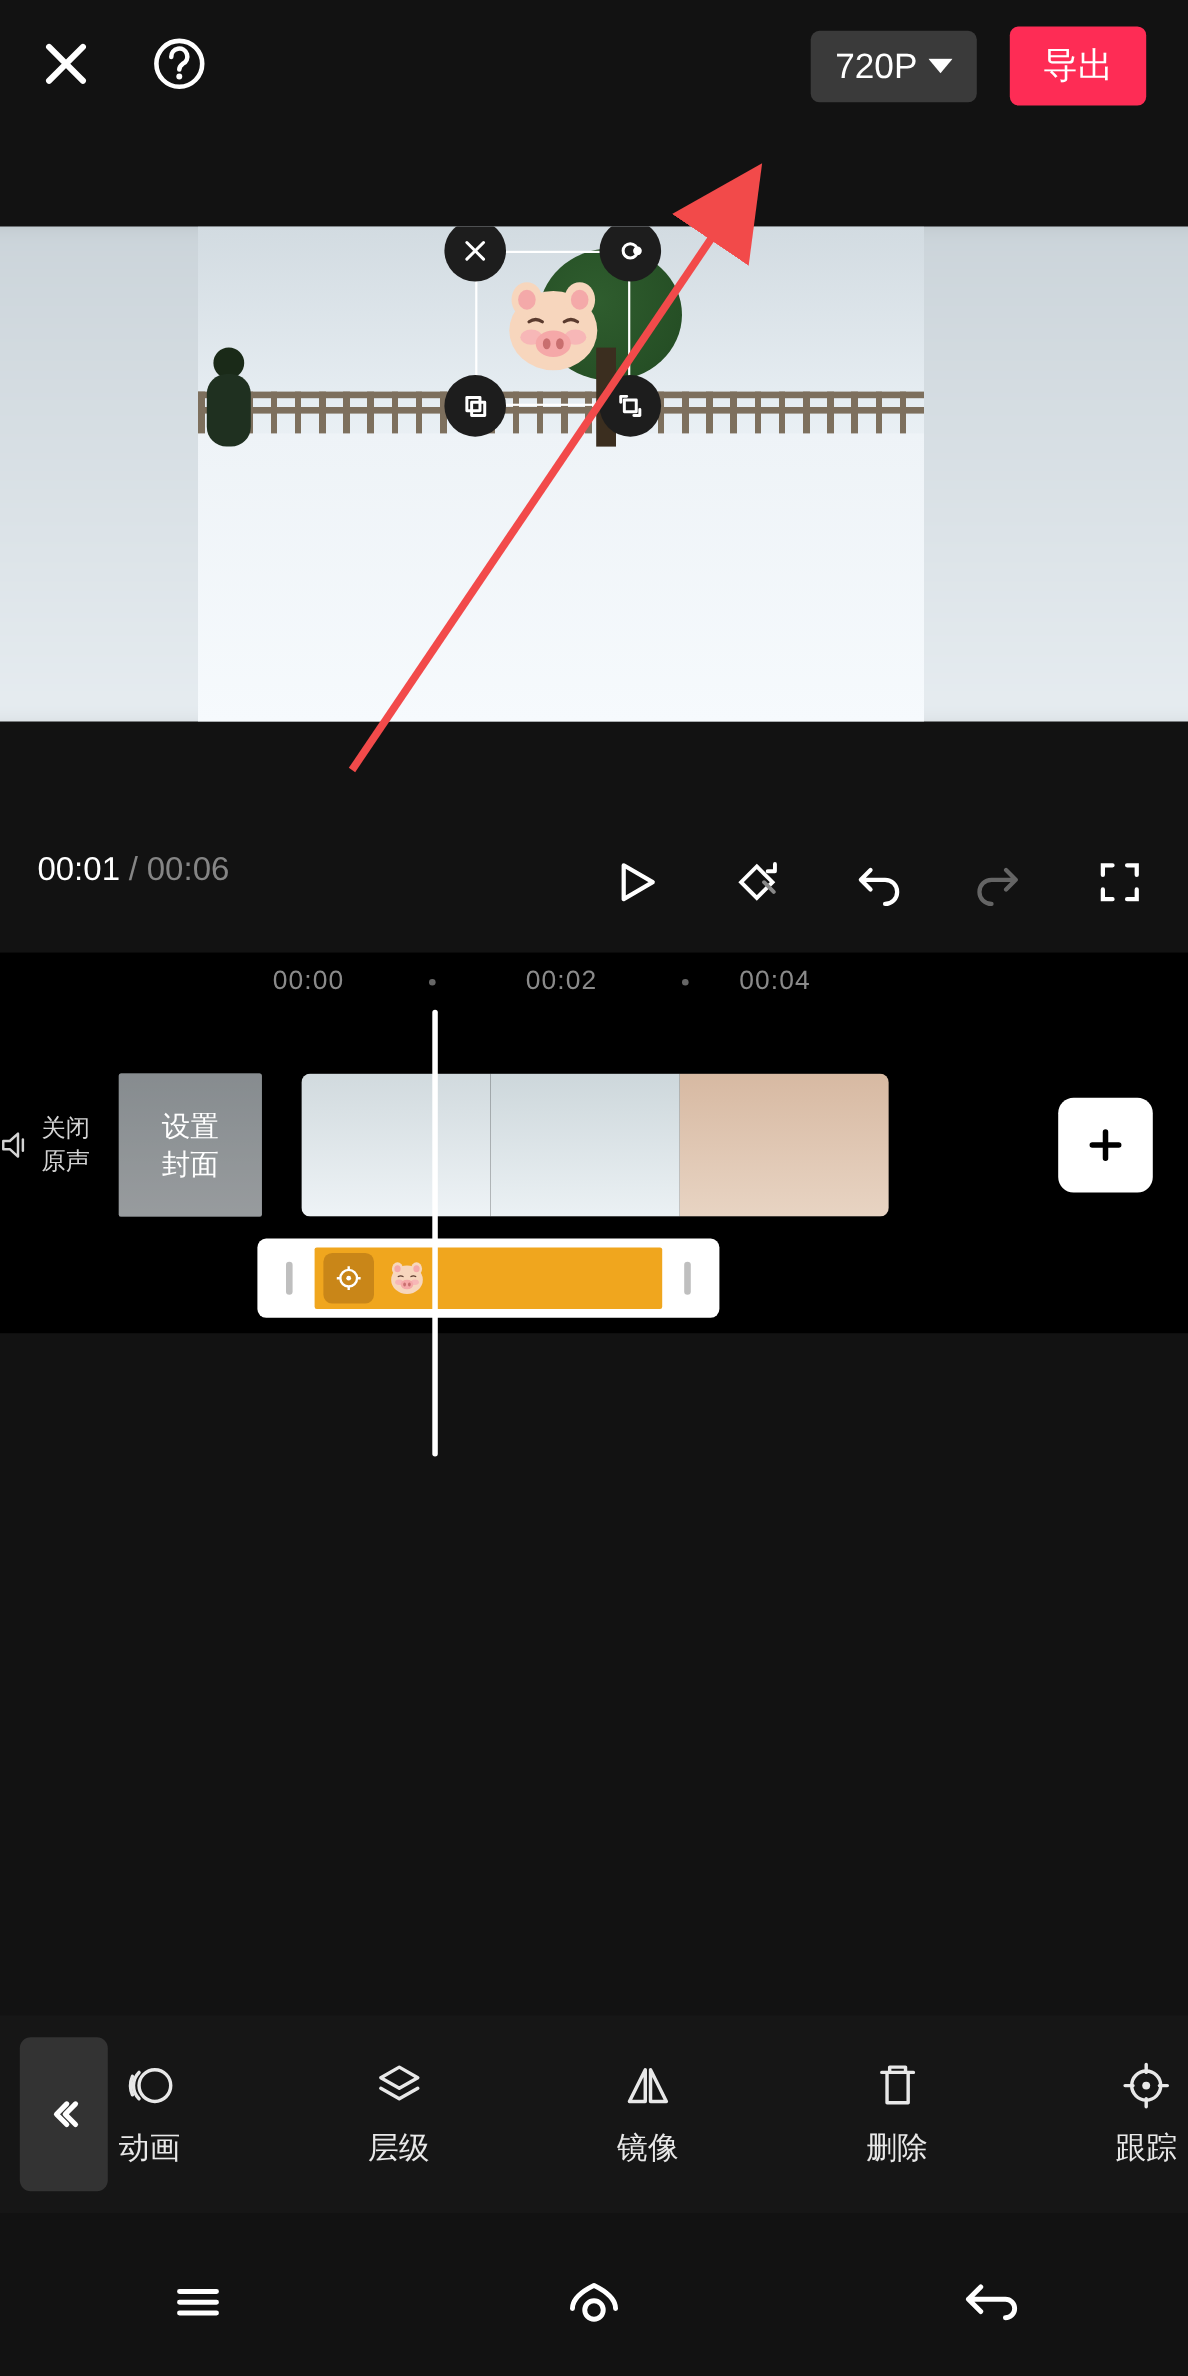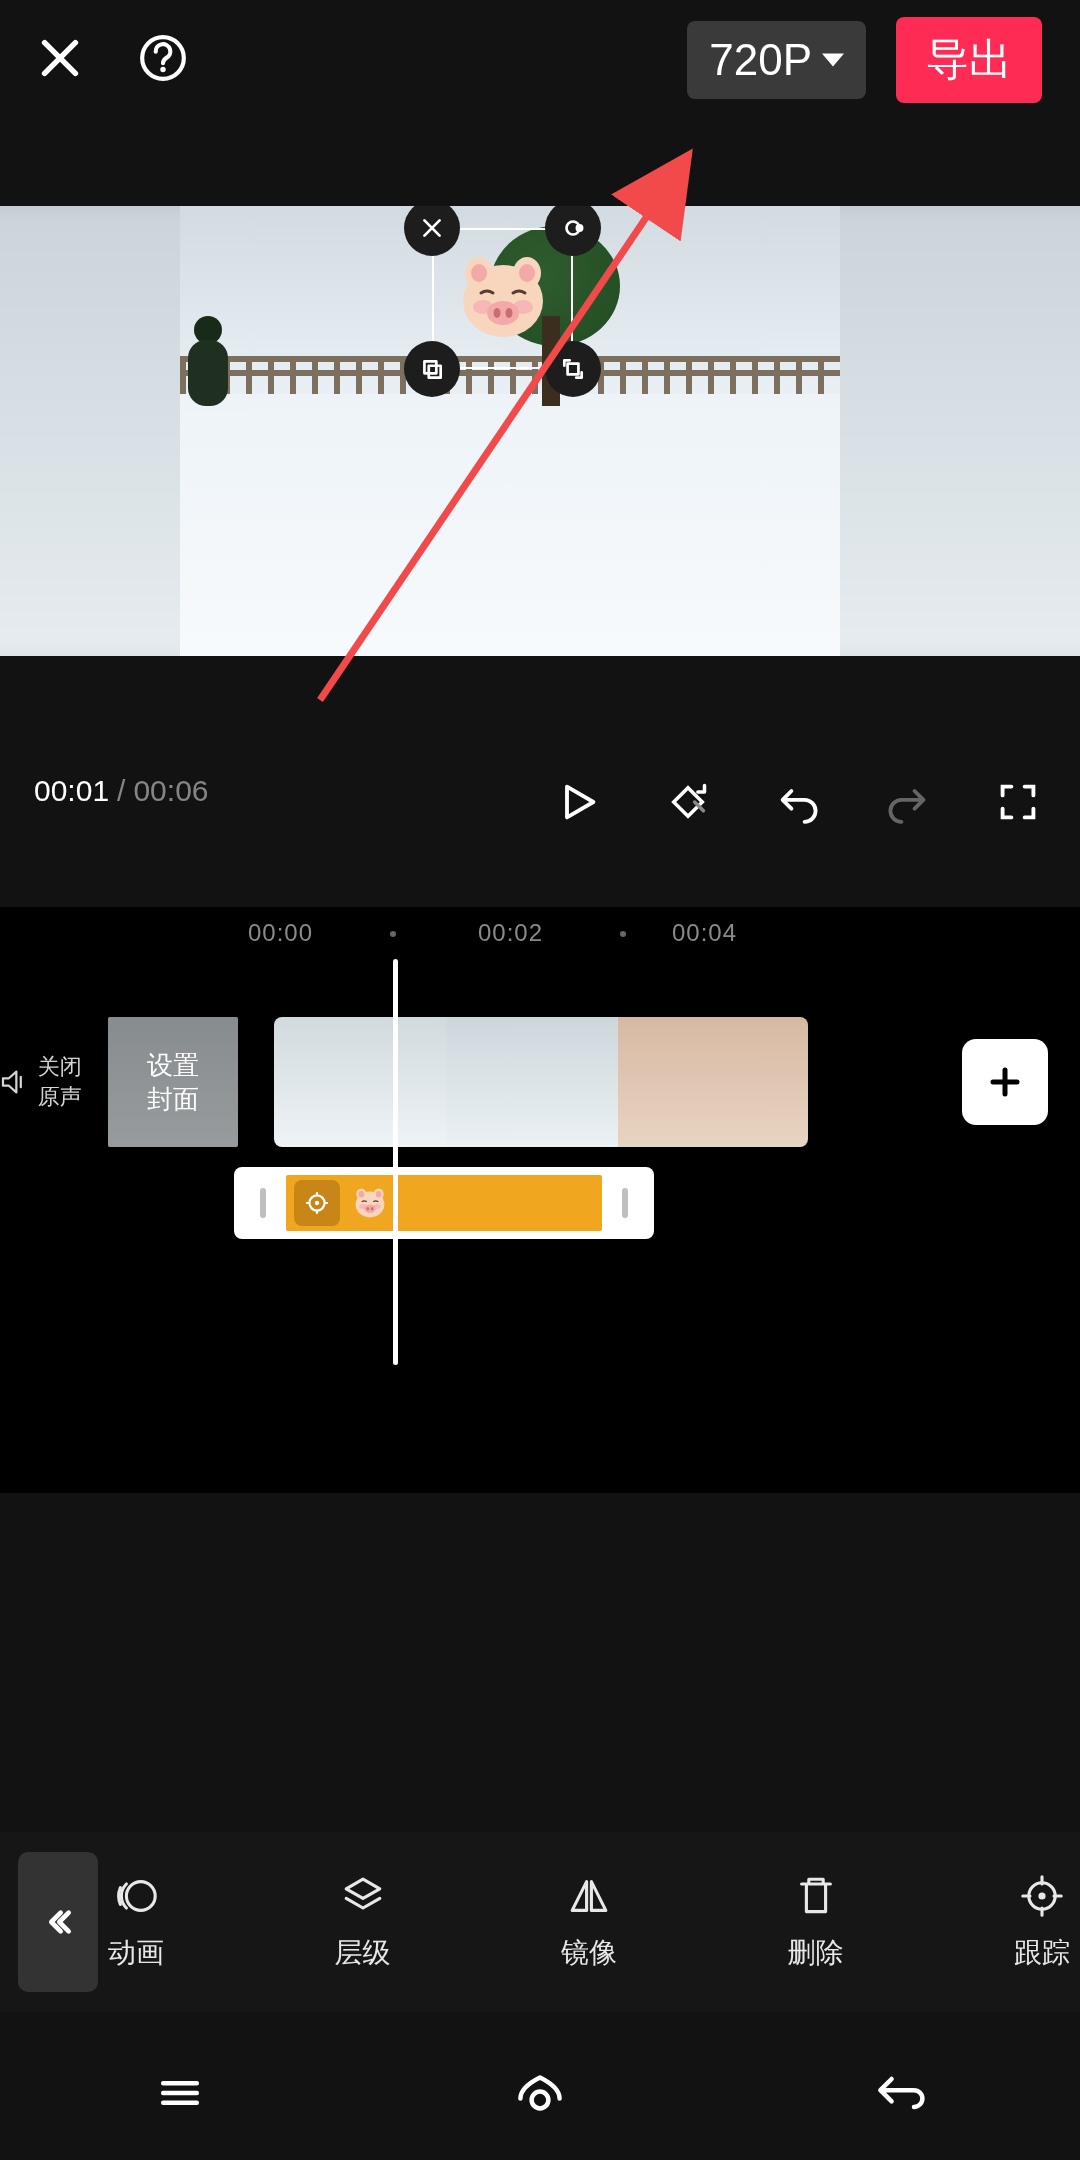--- a/index.html
+++ b/index.html
@@ -5,23 +5,23 @@
   * { margin: 0; padding: 0; box-sizing: border-box; -webkit-tap-highlight-color: transparent; }
   html, body { width: 1080px; height: 2160px; background: #121212; font-family: -apple-system, "PingFang SC", sans-serif; color: #fff; overflow: hidden; }
   .app { width: 1080px; height: 2160px; position: relative; background: #121212; }
 
   
   .header { position: absolute; top: 0; left: 0; width: 100%; height: 120px; display: flex; align-items: center; padding: 0 38px; }
   .hdr-close { width: 44px; height: 44px; stroke: #fff; stroke-width: 5; stroke-linecap: round; }
   .hdr-help { margin-left: 56px; }
   .hdr-help svg { width: 50px; height: 50px; }
   .hdr-spacer { flex: 1; }
-  .res-btn { background: #3a3a3a; border-radius: 8px; padding: 14px 22px; display: flex; align-items: center; gap: 10px; font-size: 44px; font-weight: 500; }
+  .res-btn { background: #3a3a3a; border-radius: 8px; padding: 14px 22px; display: flex; align-items: center; gap: 10px; font-size: 32px; font-weight: 500; }
   .res-btn svg { width: 22px; height: 14px; fill: #fff; }
-  .export-btn { background: #fe2c55; border-radius: 8px; padding: 14px 30px; font-size: 43px; font-weight: 500; margin-left: 30px; }
+  .export-btn { background: #fe2c55; border-radius: 8px; padding: 14px 30px; font-size: 32px; font-weight: 500; margin-left: 30px; }
 
   
   .preview-wrap { position: absolute; top: 206px; left: 0; width: 1080px; height: 450px; overflow: hidden; }
   .preview-bg { position: absolute; inset: 0; background: linear-gradient(#c9d2d8,#e8eef2); filter: blur(18px); transform: scale(1.15); }
   .preview-main { position: absolute; left: 180px; top: 0; width: 660px; height: 450px; background: linear-gradient(#d2dbe1 0%, #e6edf2 35%, #f3f7fa 65%); overflow: hidden; }
   
   .fence { position:absolute; left:0; top:150px; width:100%; height:38px; background: repeating-linear-gradient(90deg,#6b5a44 0 6px,transparent 6px 22px), linear-gradient(#6b5a44,#6b5a44); background-size:auto,100% 6px; background-position:0 0,0 0; background-repeat:repeat,no-repeat; opacity:.85;}
   .fence::after{content:"";position:absolute;left:0;top:14px;width:100%;height:6px;background:#6b5a44;}
   .tree { position:absolute; left:300px; top:20px; width:150px; height:170px; }
   .tree .crown{position:absolute;left:10px;top:0;width:130px;height:120px;background:radial-gradient(circle at 40% 40%,#2f5d2e,#224a22);border-radius:50%;}
@@ -47,21 +47,21 @@
   .time-cur{font-size:30px;color:#fff;}
   .time-sep{font-size:30px;color:#858585;margin:0 8px;}
   .time-tot{font-size:30px;color:#858585;}
   .playrow .spacer{flex:1;}
   .pbtn{width:56px;height:56px;display:flex;align-items:center;justify-content:center;margin-left:54px;}
   .pbtn:first-of-type{margin-left:0;}
   .pbtn svg{width:44px;height:44px;}
   .pbtn.dis svg{opacity:.35;}
 
   
-  .timeline { position:absolute; left:0; top:866px; width:100%; height:586px; background:#000;margin-top:41px; }
+  .timeline { position:absolute; left:0; top:866px; width:100%; height:346px; background:#000; }
   .ruler{position:absolute;left:0;top:0;width:100%;height:52px;display:flex;align-items:center;color:#8a8a8a;font-size:24px;letter-spacing:1px;}
   .ruler span.mark{position:absolute;}
   .ruler span.dot{position:absolute;width:6px;height:6px;border-radius:50%;background:#666;}
 
   .track-row{position:absolute;left:0;width:100%;display:flex;align-items:center;}
   .track-video{top:110px;height:130px;}
   .mute-col{width:100px;display:flex;flex-direction:row;align-items:center;gap:8px;color:#d4d4d4;font-size:22px;}
   .mute-col svg{width:42px;height:42px;}
   .cover-thumb{width:130px;height:130px;border-radius:2px;background:linear-gradient(#cfd7dc,#e9eff3);display:flex;flex-direction:column;align-items:center;justify-content:center;font-size:26px;color:#fff;line-height:34px;position:relative;overflow:hidden;margin-left:8px;}
   .cover-thumb::before{content:"";position:absolute;inset:0;background:rgba(0,0,0,.35);}

